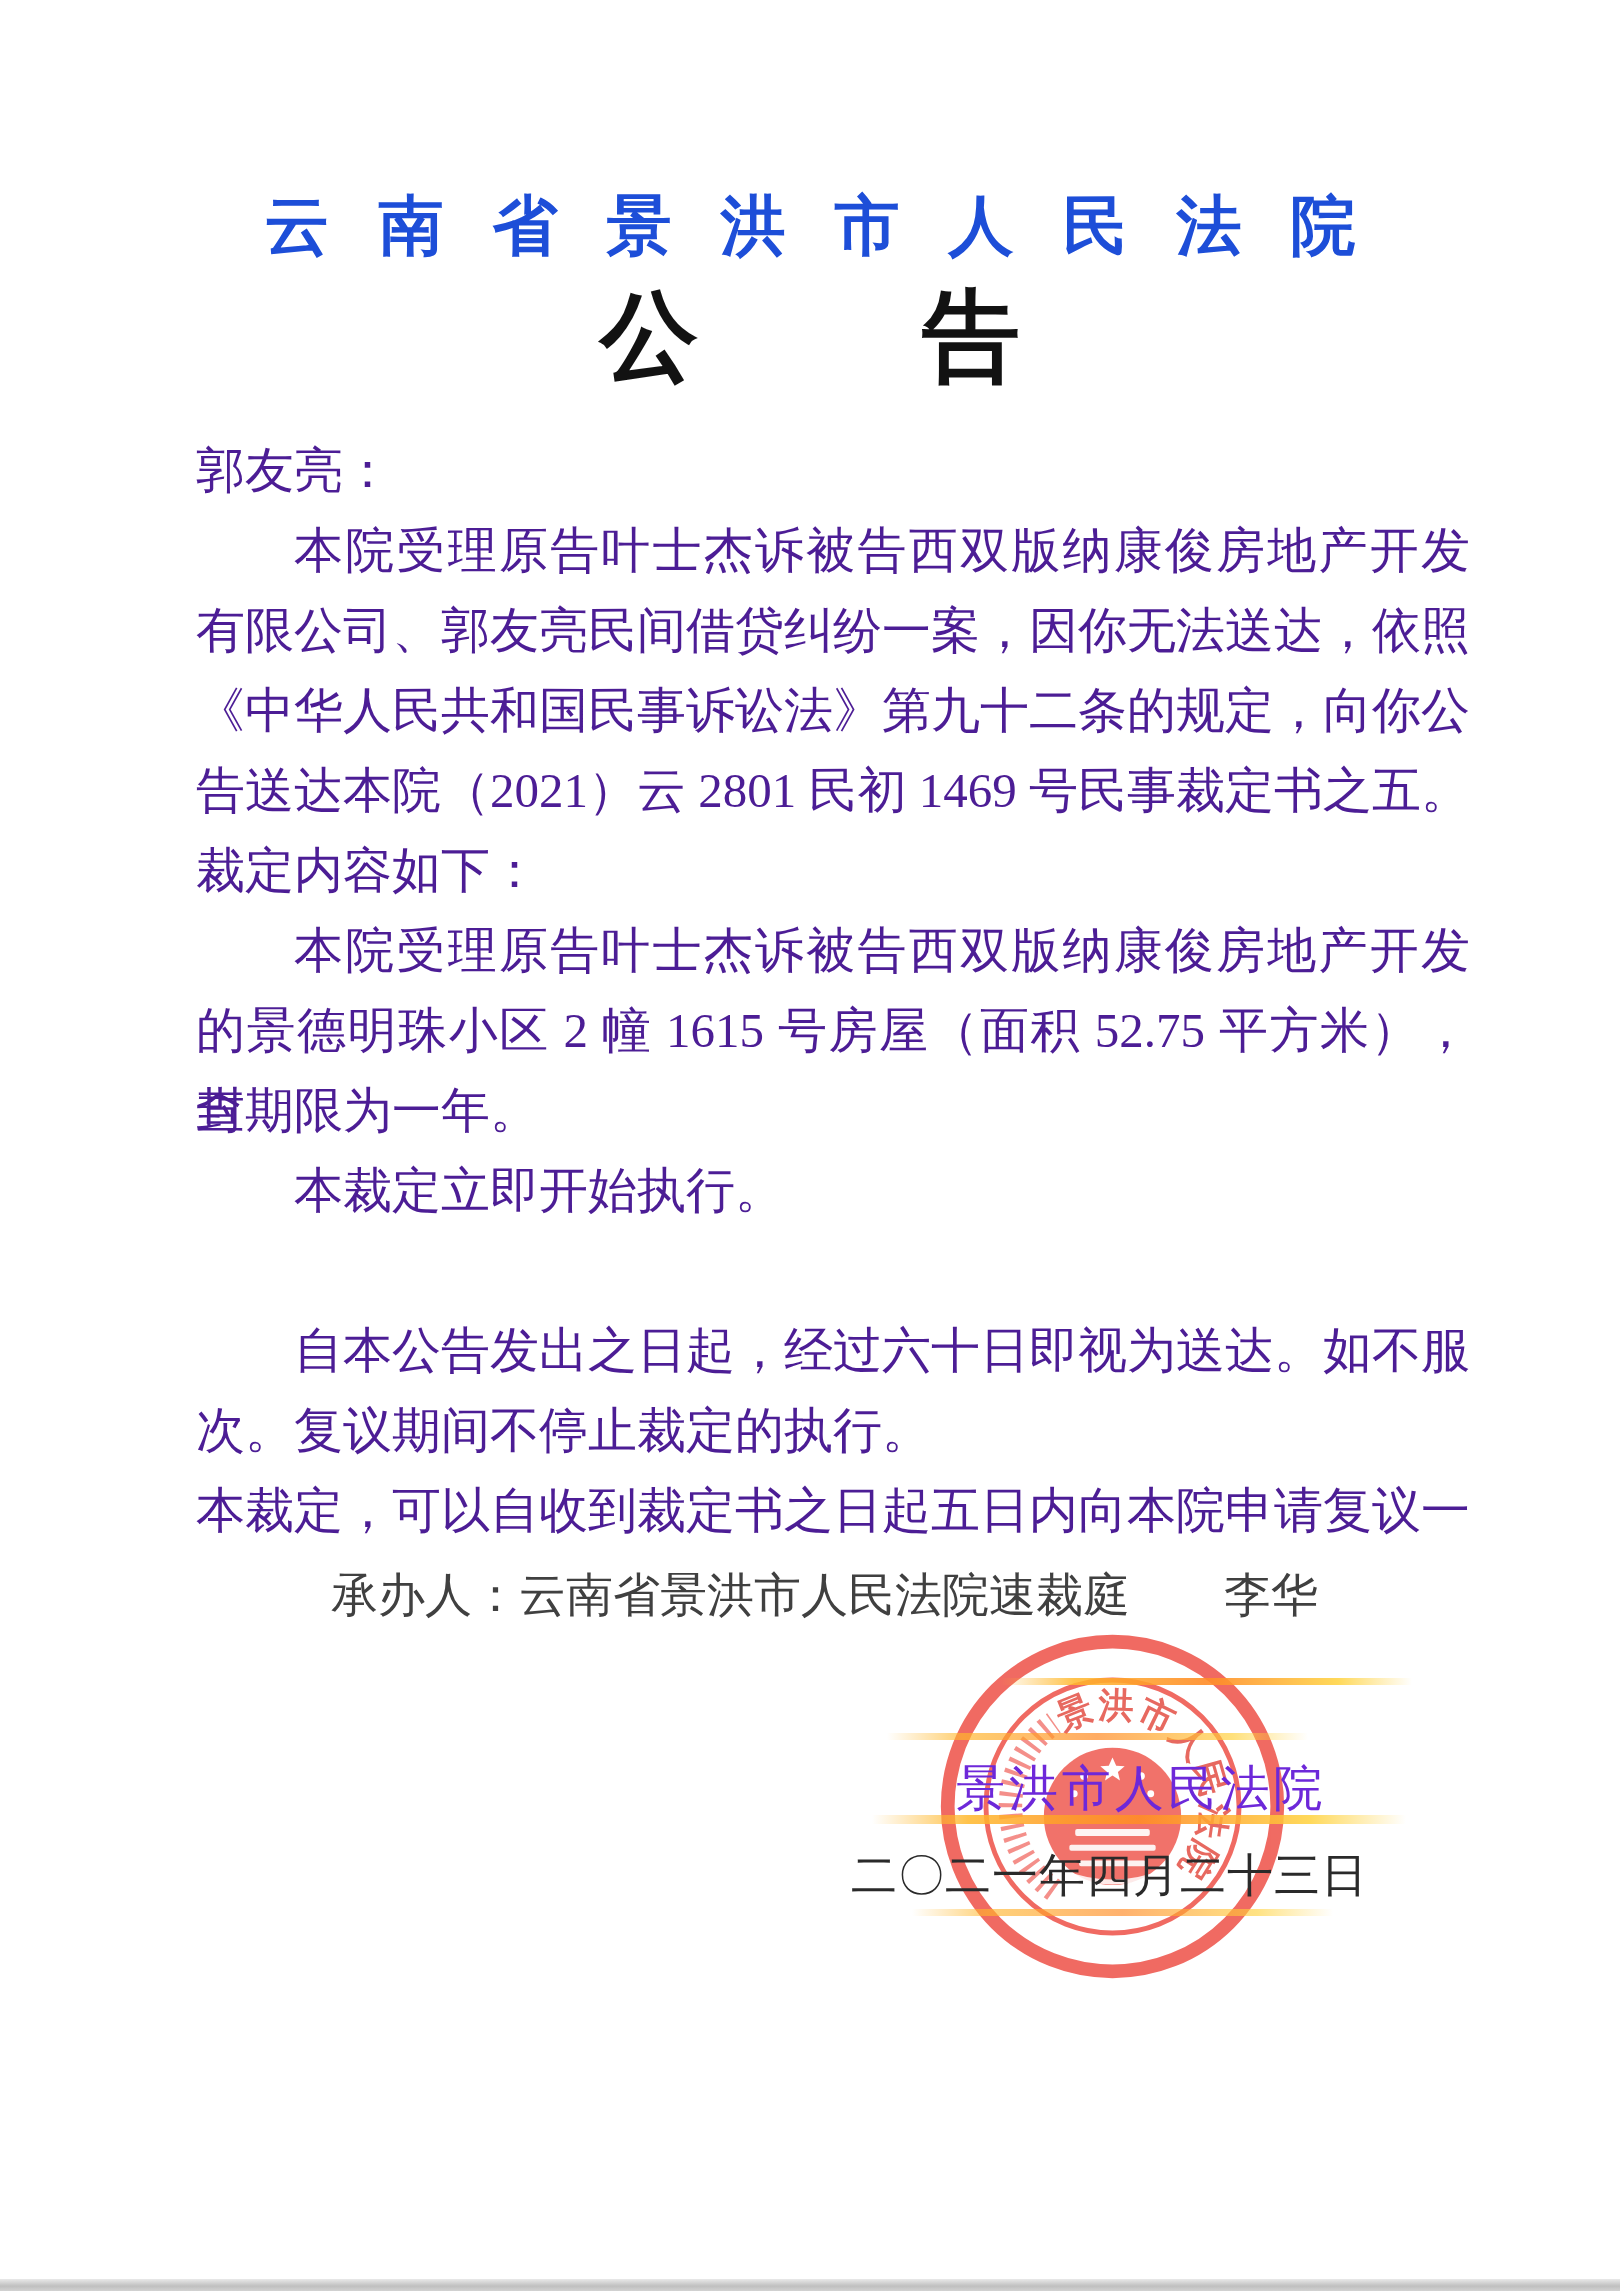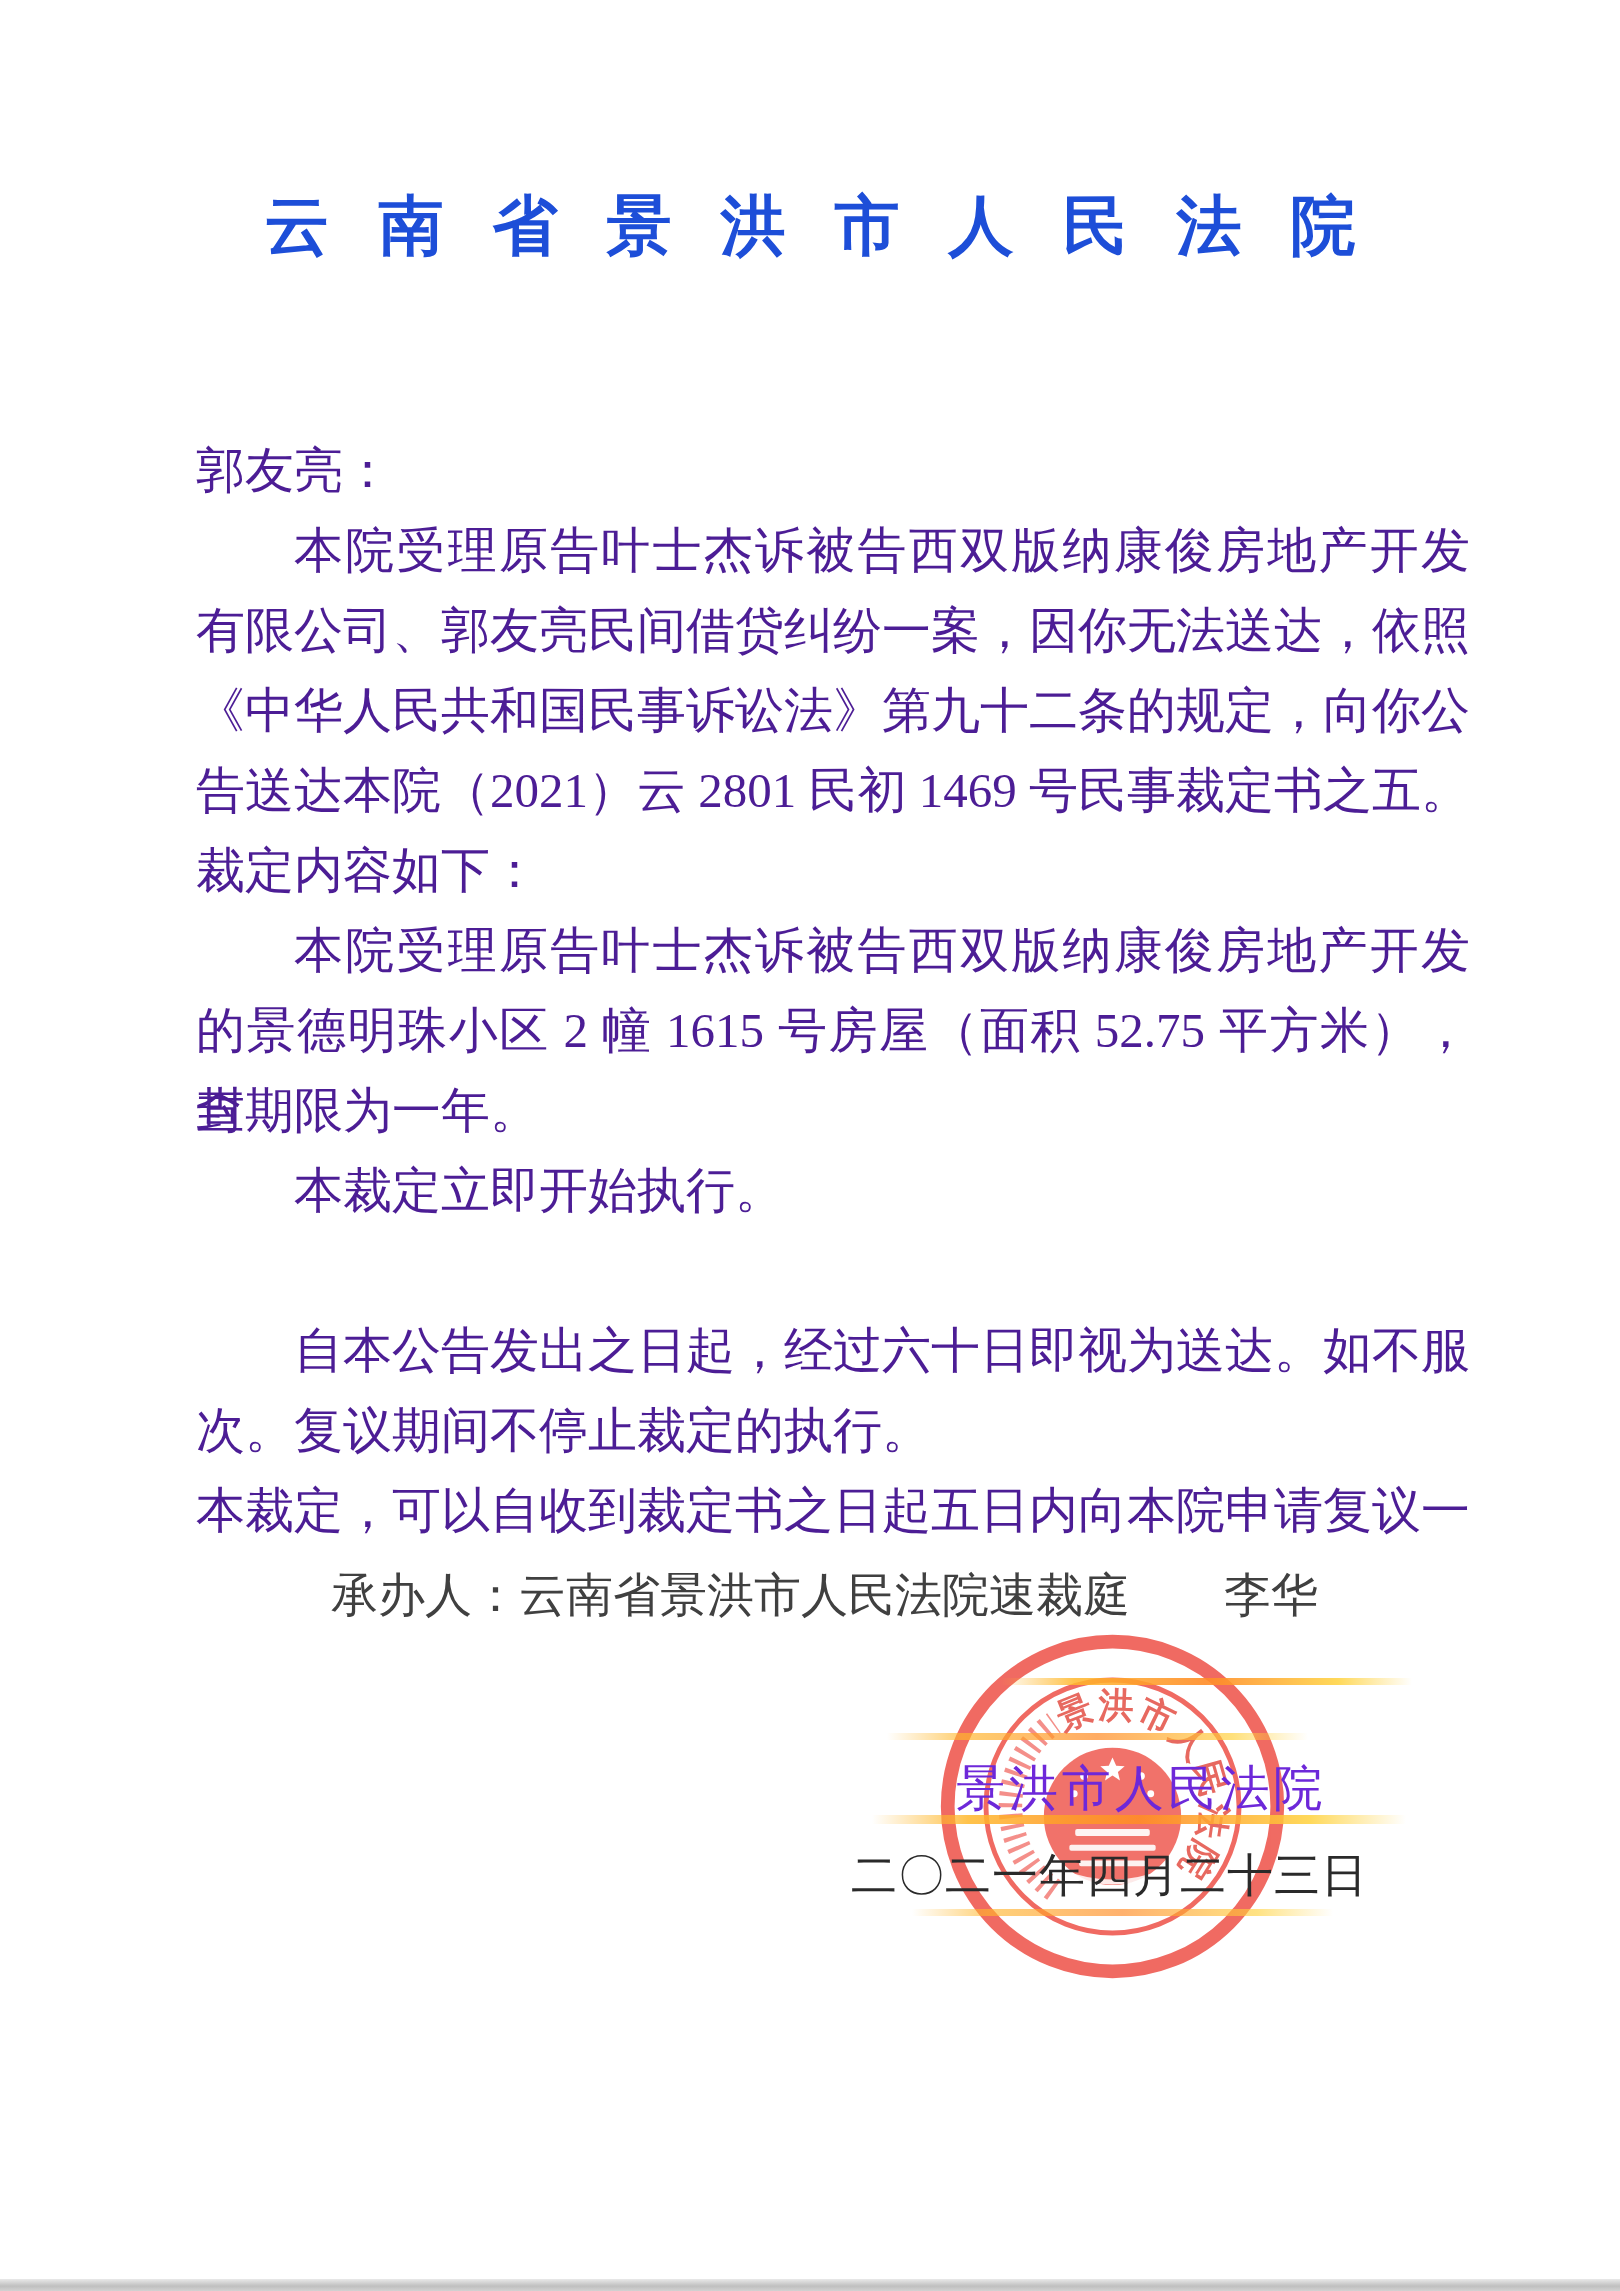--- a/index.html
+++ b/index.html
@@ -31,20 +31,21 @@
   .bottom-strip{position:absolute;left:0;bottom:0;width:100%;height:12.7px;
         background:linear-gradient(180deg,#e9e9e9 0%,#bfbfbf 55%,#d6d6d6 100%);}
 </style>
 </head>
 <body>
 
 <div class="page">
 
   <div class="court-title">云南省景洪市人民法院</div>
 
+  <div class="notice-heading">公　告</div>
 
   <div class="body-block">
     <div class="bline">郭友亮：</div>
     <div class="bline j ind">本院受理原告叶士杰诉被告西双版纳康俊房地产开发</div>
     <div class="bline j">有限公司、郭友亮民间借贷纠纷一案，因你无法送达，依照</div>
     <div class="bline j">《中华人民共和国民事诉讼法》第九十二条的规定，向你公</div>
     <div class="bline j">告送达本院（2021）云 2801 民初 1469 号民事裁定书之五。</div>
     <div class="bline">裁定内容如下：</div>
     <div class="bline j ind">本院受理原告叶士杰诉被告西双版纳康俊房地产开发</div>
     <div class="bline j">的景德明珠小区 2 幢 1615 号房屋（面积 52.75 平方米），查</div>

